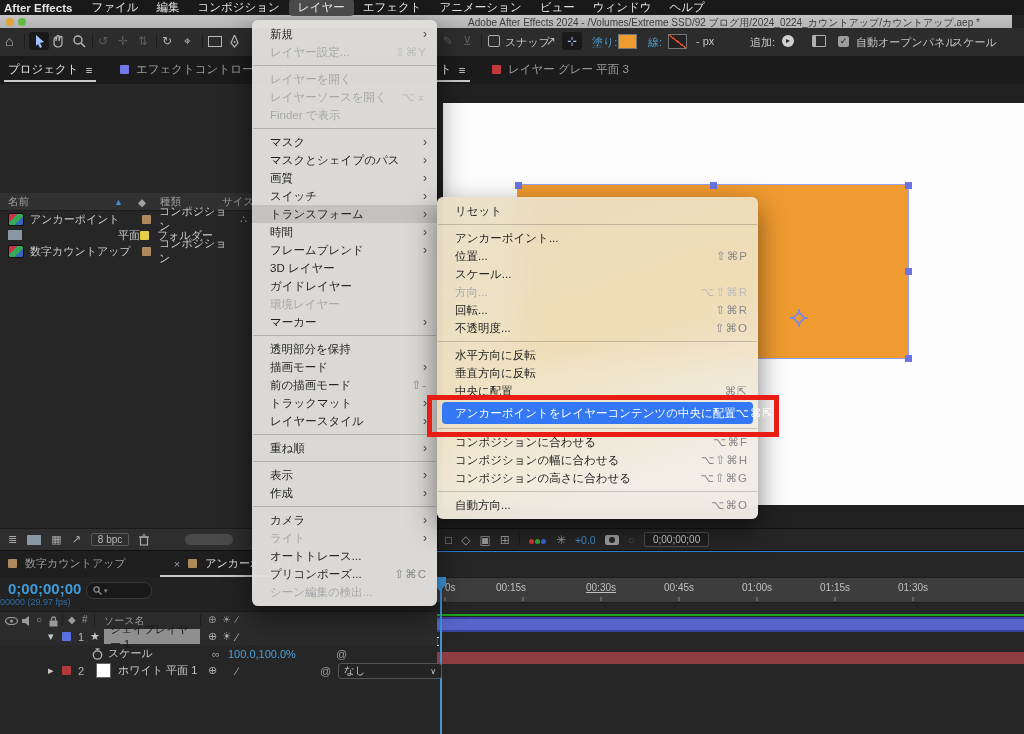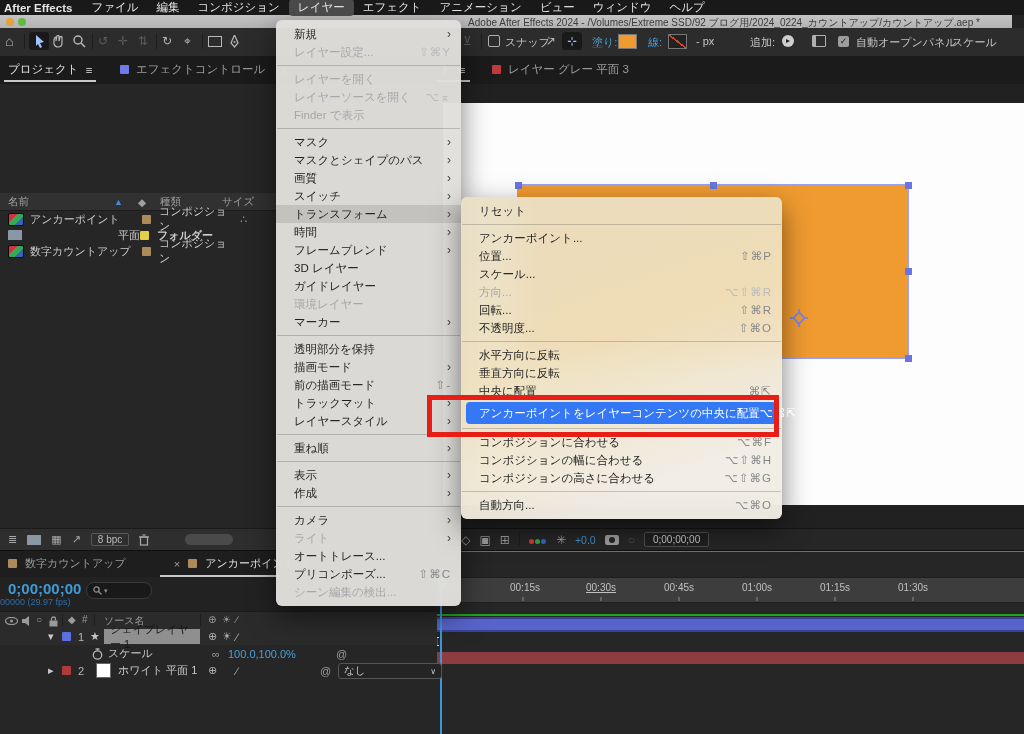--- a/index.html
+++ b/index.html
@@ -94,21 +94,21 @@
   #workarea-line{position:absolute;left:0;top:64px;width:587px;height:2px;background:#1ea51e;}
   #bar-blue{position:absolute;left:0;top:67px;width:587px;height:15px;background:#5964cb;
             border-top:2px solid #38429e;border-bottom:2px solid #38429e;box-sizing:border-box;}
   #bar-red{position:absolute;left:0;top:102px;width:587px;height:12px;background:#8d3c3f;}
   #playhead-line{position:absolute;left:3px;top:35px;width:2px;height:149px;background:#4094d8;}
   #playhead-marker{position:absolute;left:-3px;top:27px;width:12px;height:14px;background:#3e96df;
                    clip-path:polygon(0 0,100% 0,100% 55%,50% 100%,0 55%);}
   #text-cursor{position:absolute;left:-4px;top:85px;color:#cfcfcf;font-size:12px;font-family:"DejaVu Sans Mono",monospace;}
   
   .menu{position:absolute;border-radius:6px;box-shadow:0 10px 28px rgba(0,0,0,.5);padding:5px 0;
-        font-size:11.5px;color:#1f1f1f;margin-left:24px;}
+        font-size:11.5px;color:#1f1f1f;}
   #layer-menu{left:252px;top:20px;width:185px;background:rgba(224,223,219,0.97);z-index:40;}
   #transform-menu{left:437px;top:197px;width:321px;z-index:45;
         background:linear-gradient(160deg,rgba(233,223,199,.95),rgba(238,224,190,.95) 45%,rgba(241,237,229,.96) 82%);
         backdrop-filter:blur(14px) saturate(1.1);}
   .mi{height:18px;display:flex;align-items:center;padding:0 10px 0 18px;white-space:nowrap;}
   .mi .lbl{flex:0 0 auto;}
   .mi .sc{margin-left:auto;color:#87878b;letter-spacing:1px;}
   .mi .ar{margin-left:auto;color:#45454a;font-size:12px;}
   .mi.dis{color:#a7a7ab;}
   .mi.dis .sc{color:#bababd;}
@@ -175,21 +175,21 @@
           <span class="comp-ic"></span>
           <span style="width: 112px;">アンカーポイント</span>
           <span class="lab9" style="background: rgb(173, 138, 91); margin-right: 8px;"></span>
           <span style="width: 78px;">コンポジション</span>
           <span style="position: absolute; left: 240px; color: rgb(154, 154, 154);">∴</span>
         </div>
         <div class="prow" style="top: 143px;">
           <span class="folder-ic"></span>
           <span style="width: 112px; text-align: right;">平面</span>
           <span class="lab9" style="background: rgb(227, 207, 69); margin-right: 8px;"></span>
-          <span style="width: 78px; font-weight: bold;">フォルダー</span>
+          <span style="width: 78px;">フォルダー</span>
         </div>
         <div class="prow" style="top: 159px;">
           <span class="comp-ic"></span>
           <span style="width: 112px;">数字カウントアップ</span>
           <span class="lab9" style="background: rgb(173, 138, 91); margin-right: 8px;"></span>
           <span style="width: 78px;">コンポジション</span>
         </div>
       </div>
     <div id="proj-footer">
       <span>≣</span>
@@ -298,21 +298,21 @@
         <span style="font-size:8px">∨</span>
       </span>
     </div>
   </div>
 
   <div class="abs" id="timeline-right">
     <div id="tr-blueline"></div>
     <div id="tr-ruler">
         <span class="rlabel" style="left: 8px; transform: none;">0s</span>
         <span class="rtick" style="left: 8px;"></span>
-        <span class="rlabel" style="left: 88px;">00:15s</span>
+        <span class="rlabel" style="left: 74px;">00:15s</span>
         <span class="rtick" style="left: 86px;"></span>
         <span class="rlabel" style="left: 164px; text-decoration: underline;">00:30s</span>
         <span class="rtick" style="left: 164px;"></span>
         <span class="rlabel" style="left: 242px;">00:45s</span>
         <span class="rtick" style="left: 242px;"></span>
         <span class="rlabel" style="left: 320px;">01:00s</span>
         <span class="rtick" style="left: 320px;"></span>
         <span class="rlabel" style="left: 398px; text-align: right;">01:15s</span>
         <span class="rtick" style="left: 398px;"></span>
         <span class="rlabel" style="left: 476px;">01:30s</span>

